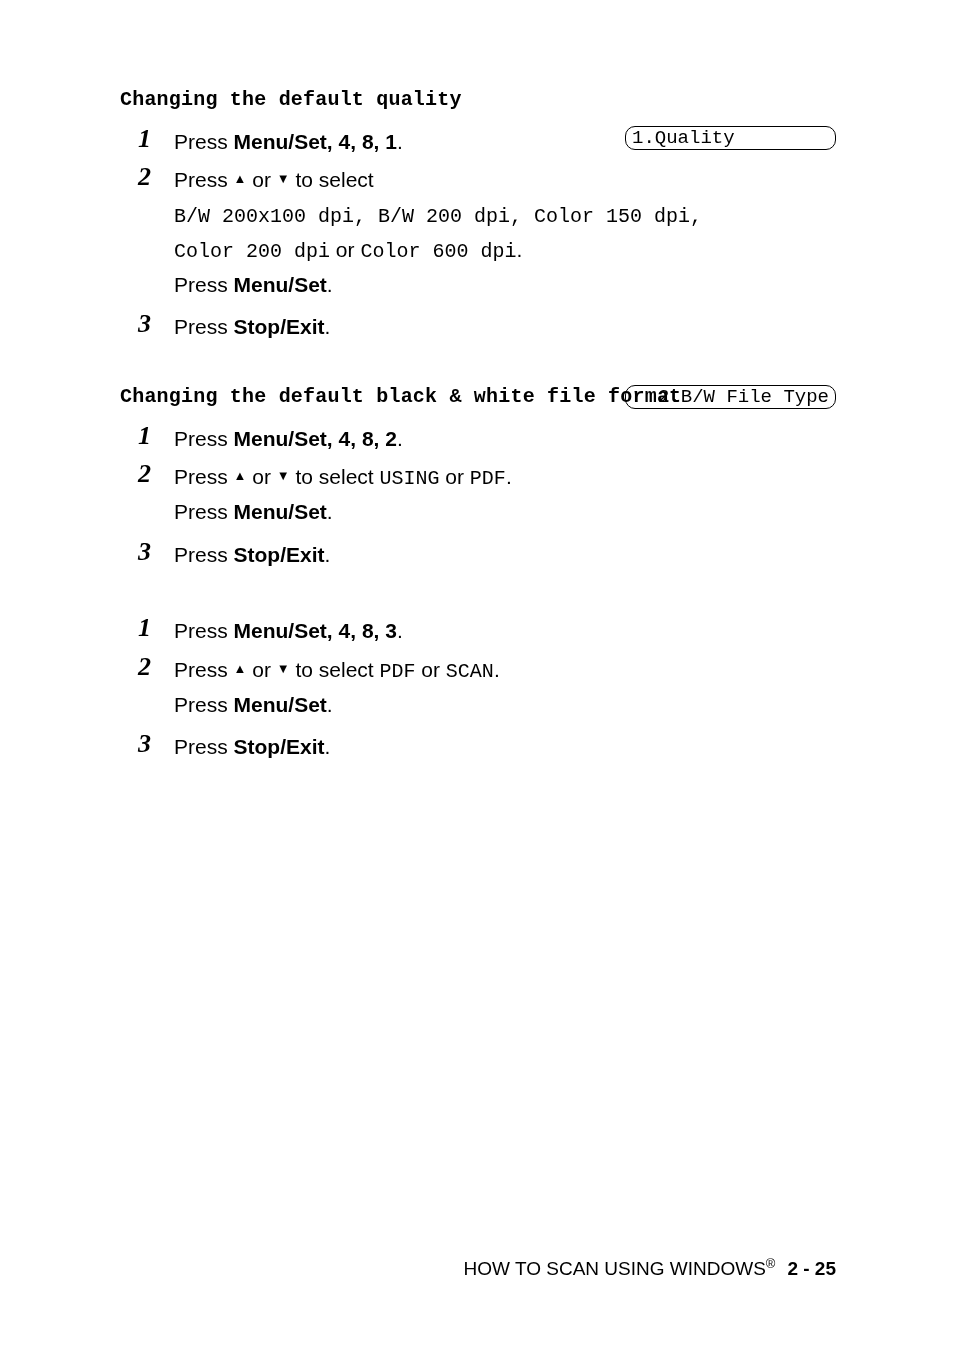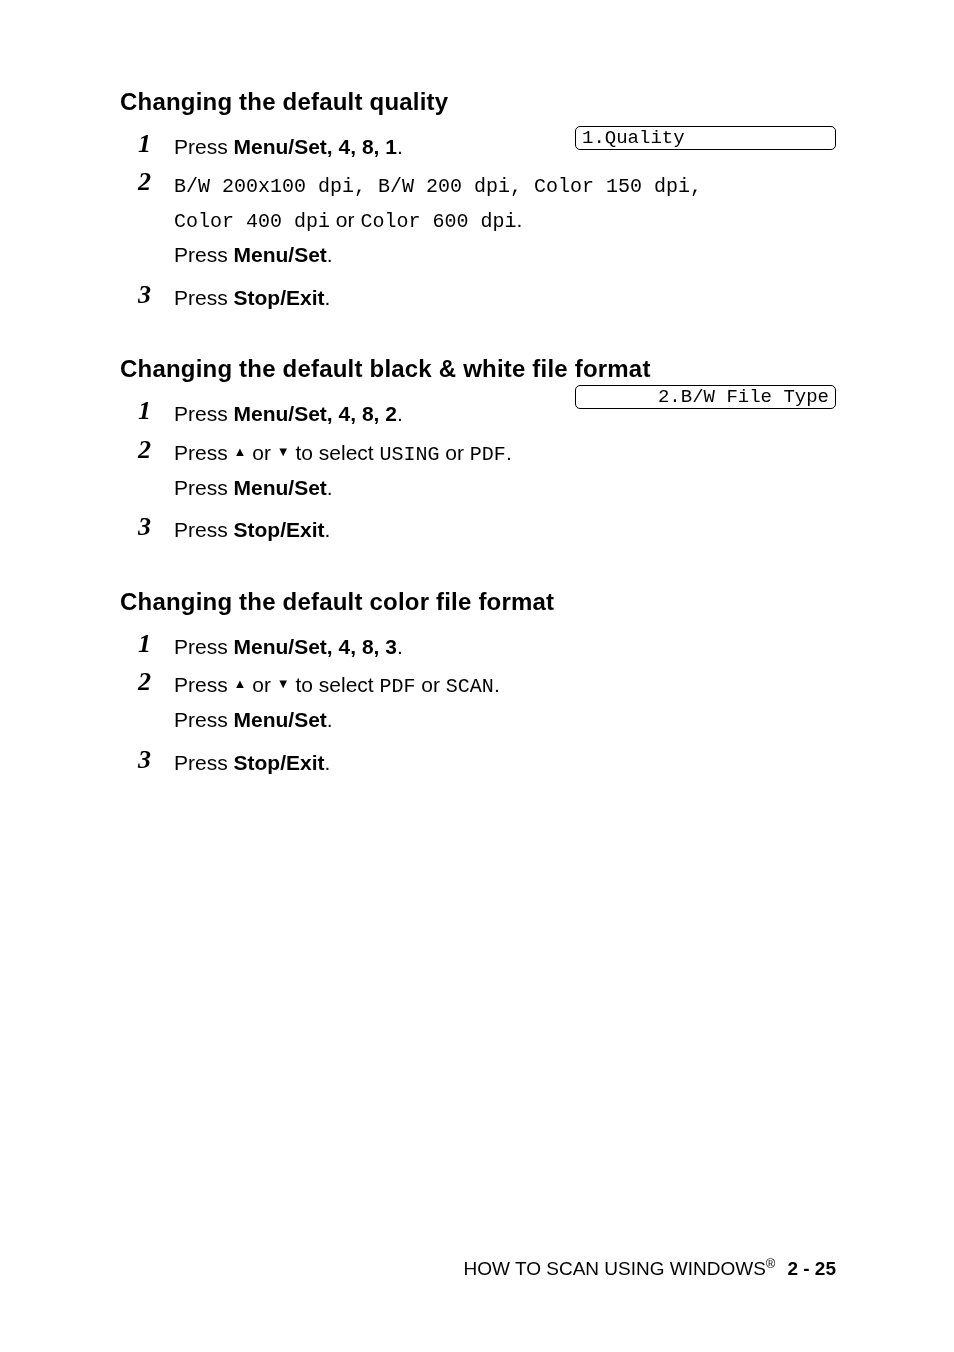--- a/index.html
+++ b/index.html
@@ -13,24 +13,25 @@
       background: #fff;
       font-family: Arial, Helvetica, sans-serif;
       color: #000;
       position: relative;
       padding: 88px 118px 0 120px;
     }
     .section {
       margin-bottom: 42px;
     }
     .section-title {
-      font-size: 24px;
+      font-size: 20px;
       font-weight: bold;
       margin-bottom: 12px;
       letter-spacing: 0.2px;
+      font-family: Liberation Mono, monospace;
     }
     .steps {
       margin-left: 18px;
     }
     .step {
       display: flex;
       align-items: flex-start;
       margin-bottom: 4px;
       line-height: 1.45;
     }
@@ -62,25 +63,25 @@
       font-size: 13px;
       display: inline-block;
       vertical-align: middle;
       position: relative;
       top: -2px;
     }
     .lcd {
       position: absolute;
       right: 118px;
       border: 1.5px solid #000;
-      border-radius: 5px;
+      border-radius: 10px;
       font-family: "Courier New", Courier, monospace;
       font-size: 19px;
       padding: 0 6px 0 6px;
-      width: 261px;
+      width: 211px;
       height: 24px;
       line-height: 22px;
       white-space: nowrap;
       overflow: hidden;
     }
     .footer {
       position: absolute;
       bottom: 72px;
       right: 118px;
       font-size: 19px;
@@ -104,24 +105,27 @@
     <div class="step">
       <div class="step-num">1</div>
       <div class="step-body">
         <span>Press </span><span class="b">Menu/Set</span><span class="b">, 4, 8, 1</span><span>.</span>
       </div>
     </div>
     <div class="step">
       <div class="step-num">2</div>
       <div class="step-body">
         <div class="line">
+          <span>Press </span><span class="tri">▲</span><span> or </span><span class="tri">▼</span><span> to select </span>
+        </div>
+        <div class="line">
           <span class="mono">B/W 200x100 dpi, B/W 200 dpi, Color 150 dpi,</span>
         </div>
         <div class="line">
-          <span class="mono">Color 400 dpi</span><span> or </span><span class="mono">Color 600 dpi</span><span>.</span>
+          <span class="mono">Color 200 dpi</span><span> or </span><span class="mono">Color 600 dpi</span><span>.</span>
         </div>
         <div class="line">
           <span>Press </span><span class="b">Menu/Set</span><span>.</span>
         </div>
       </div>
     </div>
     <div class="step">
       <div class="step-num">3</div>
       <div class="step-body">
         <span>Press </span><span class="b">Stop/Exit</span><span>.</span>
@@ -154,21 +158,20 @@
     <div class="step">
       <div class="step-num">3</div>
       <div class="step-body">
         <span>Press </span><span class="b">Stop/Exit</span><span>.</span>
       </div>
     </div>
   </div>
 </div>
 
 <div class="section">
-  <div class="section-title">Changing the default color file format</div>
   <div class="steps">
     <div class="step">
       <div class="step-num">1</div>
       <div class="step-body">
         <span>Press </span><span class="b">Menu/Set</span><span class="b">, 4, 8, 3</span><span>.</span>
       </div>
     </div>
     <div class="step">
       <div class="step-num">2</div>
       <div class="step-body">

